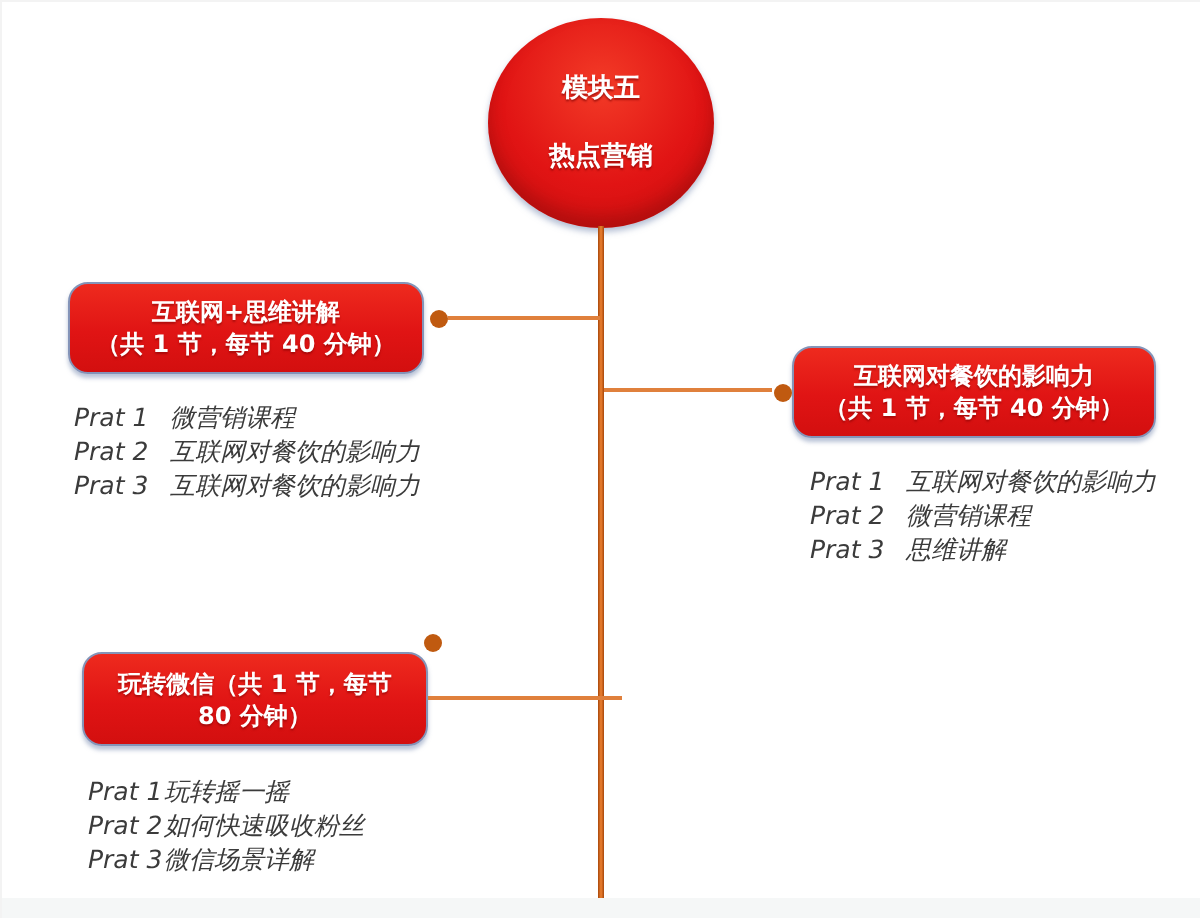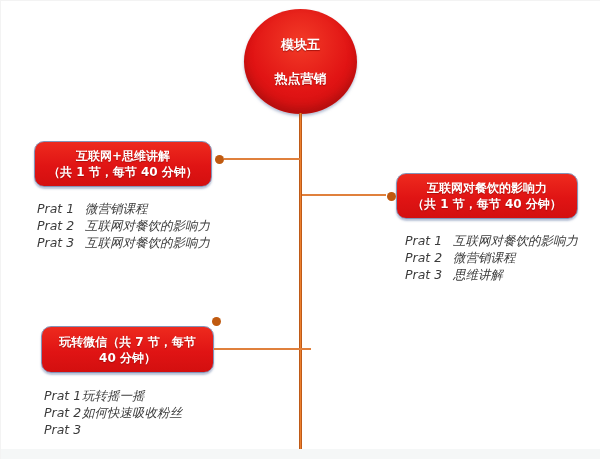--- a/index.html
+++ b/index.html
@@ -163,34 +163,35 @@
       <span class="lbl">Prat 2</span>
       <span class="txt">微营销课程</span>
     </div>
     <div class="part-row">
       <span class="lbl">Prat 3</span>
       <span class="txt">思维讲解</span>
     </div>
   </div>
 
   <div class="branch-box box-left-bottom">
-    <div class="t1">玩转微信（共 7 节，每节</div>
-    <div class="t2">40 分钟）</div>
+    <div class="t1">玩转微信（共 1 节，每节</div>
+    <div class="t2">80 分钟）</div>
   </div>
   <div class="dot dot-left-bottom"></div>
   <div class="h-line line-left-bottom"></div>
   <div class="part-list list-left-bottom">
     <div class="part-row">
       <span class="lbl">Prat 1</span>
       <span class="txt">玩转摇一摇</span>
     </div>
     <div class="part-row">
       <span class="lbl">Prat 2</span>
       <span class="txt">如何快速吸收粉丝</span>
     </div>
     <div class="part-row">
       <span class="lbl">Prat 3</span>
+      <span class="txt">微信场景详解</span>
     </div>
   </div>
 
   <div class="bottom-strip"></div>
 
 </div>
 
 </body></html>

